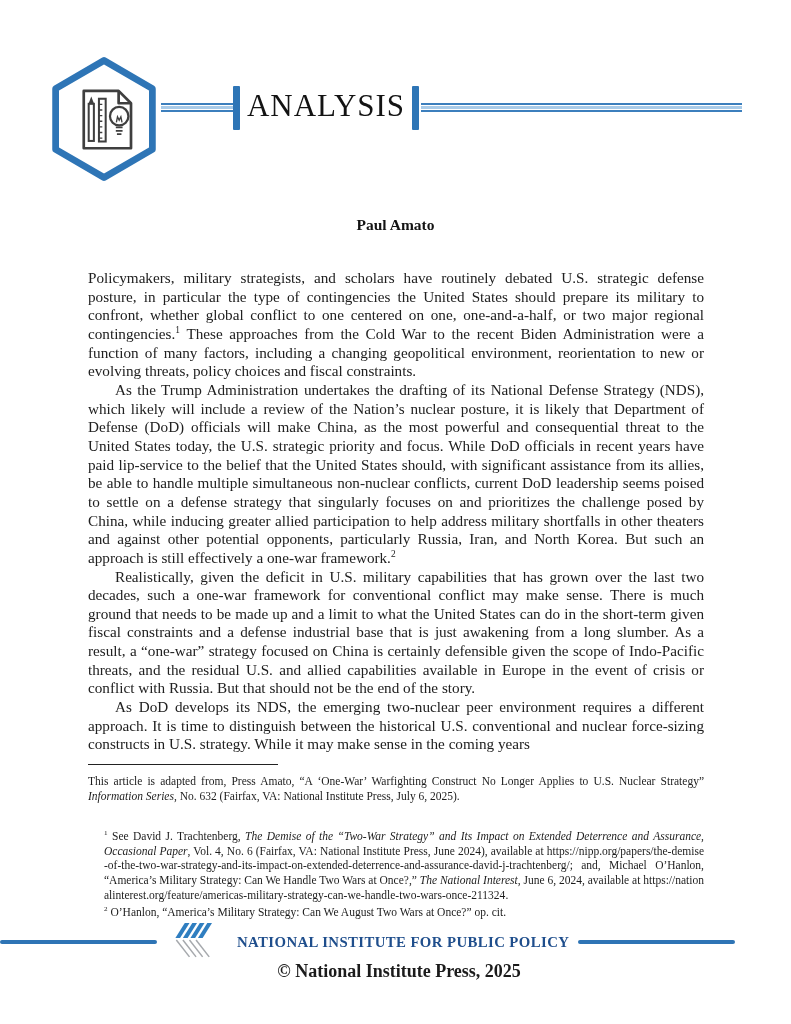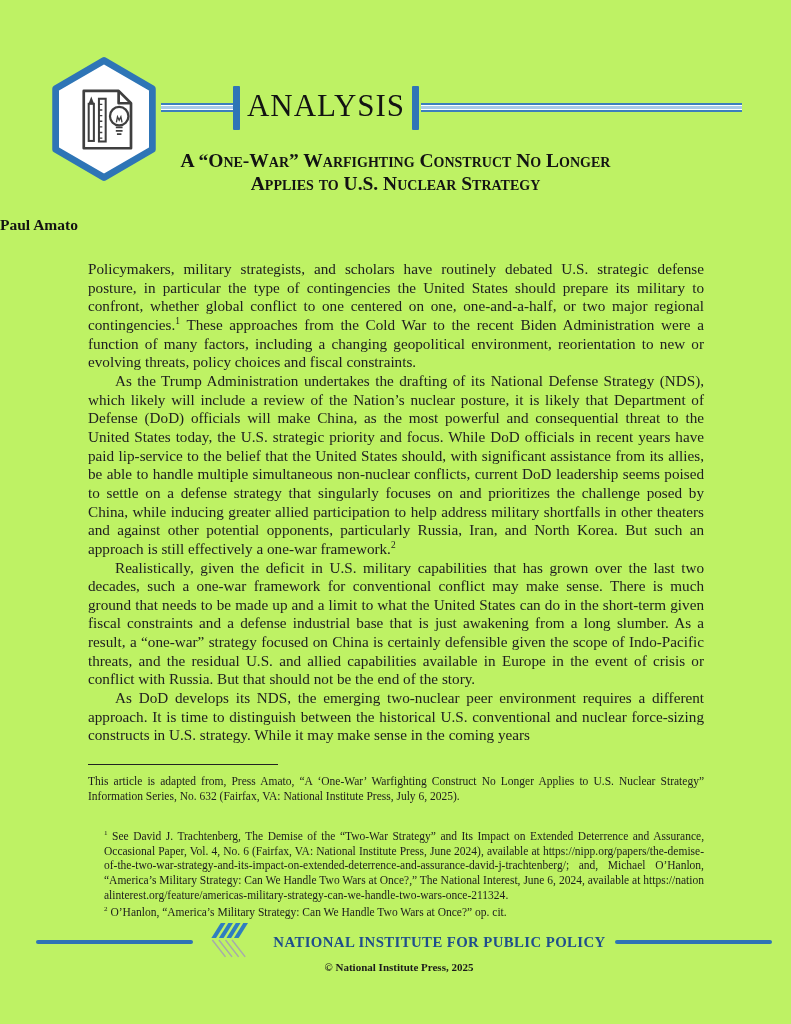--- a/index.html
+++ b/index.html
@@ -1,20 +1,20 @@
 <!DOCTYPE html>
 <html><head>
 <meta charset="utf-8">
 <style>
   html,body{margin:0;padding:0;background:#e8e8e8;}
   .page{
     position:relative;
     width:791px;height:1024px;
     margin:0 auto;
-    background:#bef264;
+    background:#ffffff;
     font-family:"Liberation Serif", serif;
     color:#202020;
     overflow:hidden;
     box-shadow:0 0 4px rgba(0,0,0,.25);
   }
 
   
   .hex-logo{position:absolute;left:45px;top:56px;width:118px;height:126px;}
   .band{
     position:absolute;top:103px;height:9px;
@@ -36,58 +36,58 @@
     letter-spacing:1px;color:#131313;font-weight:400;
   }
 
   
   .title{
     position:absolute;top:149px;left:0;right:0;text-align:center;
     font-weight:bold;font-variant:small-caps;
     font-size:19.5px;line-height:23px;color:#131313;
   }
   .author{
-    position:absolute;top:216px;left:0;right:0;text-align:left;
+    position:absolute;top:216px;left:0;right:0;text-align:center;
     font-weight:bold;font-size:15.5px;color:#131313;
   }
 
   
   .body-text{
-    position:absolute;top:260px;left:88px;width:616px;
+    position:absolute;top:269px;left:88px;width:616px;
     font-size:15.2px;line-height:18.65px;text-align:justify;
   }
   .body-text p{margin:0;text-indent:27px;}
   .body-text p.first{text-indent:0;}
   sup{font-size:0.62em;line-height:0;vertical-align:super;}
 
   
   .footnotes{
     position:absolute;top:764px;left:88px;width:616px;
     font-size:11.5px;line-height:14.6px;text-align:justify;color:#1c1c1c;
   }
   .fn-sep{width:190px;height:0;border-top:1.6px solid #222;margin:0 0 9px 0;}
   .attribution{margin:0 0 26px 0;}
   .fn{margin:0 0 3px 16px;}
-  .it{}
+  .it{font-style:italic;}
   .fn-link{color:inherit;text-decoration:none;word-break:break-all;}
 
   
   .footer-banner{
     position:absolute;top:922px;left:0;right:0;height:40px;
-    display:flex;align-items:center;justify-content:center;gap:9px;margin-left:17px;
+    display:flex;align-items:center;justify-content:flex-start;gap:9px;
   }
   .rule{width:157px;height:4px;background:#2e74b5;border-radius:2px;}
   .org{
     font-weight:bold;font-size:14.8px;letter-spacing:0.4px;
     color:#1f4e8c;white-space:nowrap;
   }
   .nipp-logo{flex:0 0 auto;}
   .copyright{
     position:absolute;top:961px;left:7px;right:0;text-align:center;
-    font-size:11px;font-weight:bold;color:#1b1b1b;
+    font-size:18px;font-weight:bold;color:#1b1b1b;
   }
 </style>
 </head>
 <body>
 
 <div class="page">
 
   <div class="hex-logo">
     <svg width="118" height="126" viewBox="0 0 100 112">
       <polygon points="50,4 93,29 93,83 50,108 7,83 7,29" fill="#ffffff" stroke="#2e75b6" stroke-width="6" stroke-linejoin="round"></polygon>
@@ -105,38 +105,34 @@
       <path d="M61,59 l1,-5 l1.5,3 l1.5,-3 l1,5" fill="none" stroke="#3f3f3f" stroke-width="1.2"></path>
       <path d="M60.5,63.5 h6 M60.5,66.5 h6 M61.5,69.5 h4" stroke="#3f3f3f" stroke-width="1.6"></path>
     </svg>
   </div>
   <div class="band left"></div>
   <div class="vbar v1"></div>
   <div class="banner-label">ANALYSIS</div>
   <div class="vbar v2"></div>
   <div class="band right"></div>
 
-  <div class="title">
-    <div>A “One-War” Warfighting Construct No Longer</div>
-    <div>Applies to U.S. Nuclear Strategy</div>
-  </div>
   <div class="author">Paul Amato</div>
 
   <div class="body-text">
     <p class="first"><span>Policymakers, military strategists, and scholars have routinely debated U.S. strategic defense posture, in particular the type of contingencies the United States should prepare its military to confront, whether global conflict to one centered on one, one-and-a-half, or two major regional contingencies.</span><sup>1</sup><span>  These approaches from the Cold War to the recent Biden Administration were a function of many factors, including a changing geopolitical environment, reorientation to new or evolving threats, policy choices and fiscal constraints.</span></p>
     <p><span>As the Trump Administration undertakes the drafting of its National Defense Strategy (NDS), which likely will include a review of the Nation’s nuclear posture, it is likely that Department of Defense (DoD) officials will make China, as the most powerful and consequential threat to the United States today, the U.S. strategic priority and focus.  While DoD officials in recent years have paid lip-service to the belief that the United States should, with significant assistance from its allies, be able to handle multiple simultaneous non-nuclear conflicts, current DoD leadership seems poised to settle on a defense strategy that singularly focuses on and prioritizes the challenge posed by China, while inducing greater allied participation to help address military shortfalls in other theaters and against other potential opponents, particularly Russia, Iran, and North Korea.  But such an approach is still effectively a one-war framework.</span><sup>2</sup></p>
     <p>Realistically, given the deficit in U.S. military capabilities that has grown over the last two decades, such a one-war framework for conventional conflict may make sense.  There is much ground that needs to be made up and a limit to what the United States can do in the short-term given fiscal constraints and a defense industrial base that is just awakening from a long slumber.  As a result, a “one-war” strategy focused on China is certainly defensible given the scope of Indo-Pacific threats, and the residual U.S. and allied capabilities available in Europe in the event of crisis or conflict with Russia.  But that should not be the end of the story.</p>
     <p>As DoD develops its NDS, the emerging two-nuclear peer environment requires a different approach.  It is time to distinguish between the historical U.S. conventional and nuclear force-sizing constructs in U.S. strategy.  While it may make sense in the coming years</p>
   </div>
 
   <div class="footnotes">
     <div class="fn-sep"></div>
     <div class="attribution"><span>This article is adapted from, Press Amato, “A ‘One-War’ Warfighting Construct No Longer Applies to U.S. Nuclear Strategy” </span><span class="it">Information Series</span><span>, No. 632 (Fairfax, VA:  National Institute Press, July 6, 2025).</span></div>
     <div class="fn"><sup>1</sup><span> See David J. Trachtenberg, </span><span class="it">The Demise of the “Two-War Strategy” and Its Impact on Extended Deterrence and Assurance, Occasional Paper</span><span>, Vol. 4, No. 6 (Fairfax, VA: National Institute Press, June 2024), available at </span><span class="fn-link">https://nipp.org/papers/the-demise-of-the-two-war-strategy-and-its-impact-on-extended-deterrence-and-assurance-david-j-trachtenberg/</span><span>; and, Michael O’Hanlon, “America’s Military Strategy: Can We Handle Two Wars at Once?,” </span><span class="it">The National Interest</span><span>, June 6, 2024, available at </span><span class="fn-link">https://nationalinterest.org/feature/americas-military-strategy-can-we-handle-two-wars-once-211324</span><span>.</span></div>
-    <div class="fn"><sup>2</sup><span> O’Hanlon, “America’s Military Strategy: Can We Handle Two Wars at Once?” op. cit.</span></div>
+    <div class="fn"><sup>2</sup><span> O’Hanlon, “America’s Military Strategy: Can We August Two Wars at Once?” op. cit.</span></div>
   </div>
 
   <div class="footer-banner">
     <div class="rule"></div>
     <div class="nipp-logo">
       <svg width="62" height="40" viewBox="0 0 66 42">
         <g fill="#2f7ec0">
           <polygon points="10,19 20,3 25,3 15,19"></polygon>
           <polygon points="18,19 28,3 33,3 23,19"></polygon>
           <polygon points="26,19 36,3 41,3 31,19"></polygon>

